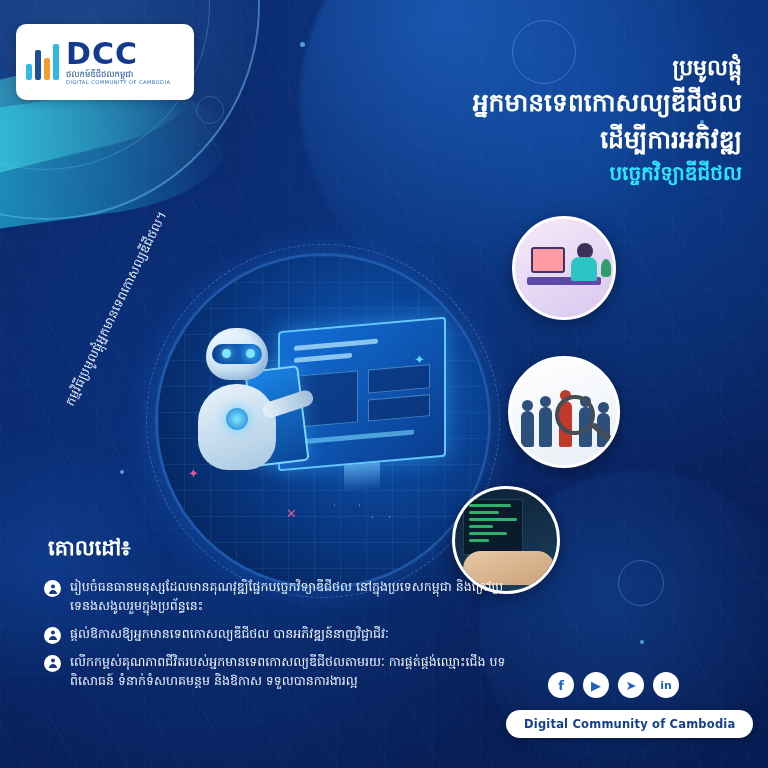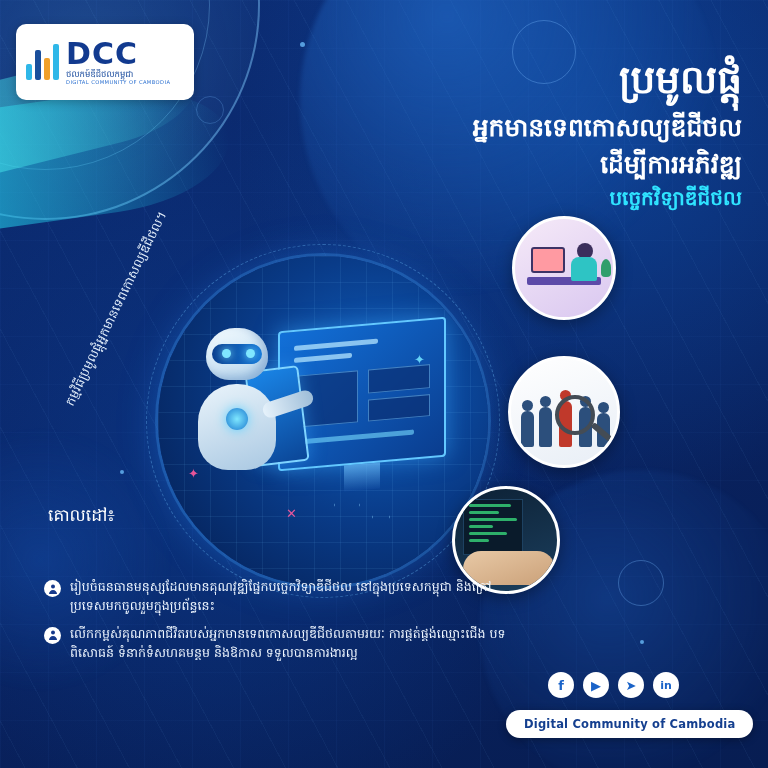--- a/index.html
+++ b/index.html
@@ -97,21 +97,21 @@
   .logo-kh { font-size: 8.5px; color: #17499c; line-height: 1.25; white-space: nowrap; }
   .logo-en { font-size: 5.2px; color: #2a6fd0; letter-spacing: .4px; white-space: nowrap; }
 
   
   .headline {
     position: absolute; right: 26px; top: 52px;
     width: 430px;
     text-align: right;
     color: #ffffff;
   }
-  .headline .l1 { font-size: 39px; font-weight: 700; line-height: 1.45; color: #ffffff; text-align: right; }
+  .headline .l1 { font-size: 22px; font-weight: 700; line-height: 1.45; color: #ffffff; text-align: right; }
   .headline .l2 { font-size: 25px; font-weight: 700; line-height: 1.5; color: #ffffff; }
   .headline .l3 { font-size: 25px; font-weight: 700; line-height: 1.5; color: #ffffff; }
   .headline .l4 { font-size: 20px; font-weight: 800; line-height: 1.45; color: #2fe3ff; }
 
   
   .side-text {
     position: absolute;
     left: -58px; top: 300px;
     width: 350px;
     color: #eaf5ff;
@@ -226,22 +226,22 @@
   .p2-fig.red b { background: #c0392b; }
   .p2-loupe { position: absolute; left: 44px; top: 36px; width: 40px; height: 40px; border-radius: 50%; border: 4px solid #444c55; }
   .p2-handle { position: absolute; left: 78px; top: 72px; width: 30px; height: 6px; background: #444c55; transform: rotate(40deg); border-radius: 3px; }
 
   .p3-code { position: absolute; left: 8px; top: 10px; width: 60px; height: 56px; background: #0a1b2b; border: 1px solid #1d4161; }
   .p3-code i { display: block; height: 3px; margin: 4px 5px; background: #37d67a; opacity: .8; border-radius: 2px; }
   .p3-hand { position: absolute; left: 8px; bottom: 6px; width: 92px; height: 34px; background: linear-gradient(160deg,#e8c9a6,#caa078); border-radius: 18px 18px 6px 6px; }
 
   
   .goals-title {
-    position: absolute; left: 48px; top: 504px;
-    color: #ffffff; font-size: 17px; font-weight: 400;
+    position: absolute; left: 48px; top: 534px;
+    color: #ffffff; font-size: 21px; font-weight: 700;
   }
   .goals-list { position: absolute; left: 44px; top: 578px; width: 470px; }
   .goal-item { display: flex; gap: 9px; margin-bottom: 9px; }
   .goal-bullet {
     flex: 0 0 auto; width: 17px; height: 17px; margin-top: 2px;
     border-radius: 50%; background: #ffffff;
     display: flex; align-items: center; justify-content: center;
   }
   .goal-bullet svg { width: 12px; height: 12px; }
   .goal-text { color: #eef6ff; font-size: 12.6px; line-height: 1.5; }
@@ -382,21 +382,30 @@
   <div class="goals-title">គោលដៅ៖</div>
 
   <div class="goals-list">
     <div class="goal-item">
       <span class="goal-bullet">
         <svg viewBox="0 0 24 24" fill="#16398c">
             <circle cx="12" cy="7" r="4"></circle>
             <path d="M4 22c0-4.4 3.6-8 8-8s8 3.6 8 8z"></path>
           </svg>
       </span>
-      <span class="goal-text">រៀបចំធនធានមនុស្សដែលមានគុណវុឌ្ឍិផ្នែកបច្ចេកវិទ្យាឌីជីថល នៅក្នុងប្រទេសកម្ពុជា និងក្រៅប្រទេសមកចូលរួមក្នុងប្រព័ន្ធនេះ</span>
+      <span class="goal-text">រៀបចំធនធានមនុស្សដែលមានគុណវុឌ្ឍិផ្នែកបច្ចេកវិទ្យាឌីជីថល នៅក្នុងប្រទេសកម្ពុជា និងក្រៅប្រទេនងសងូលរួមក្នុងប្រព័ន្ធនេះ</span>
+    </div>
+    <div class="goal-item">
+      <span class="goal-bullet">
+        <svg viewBox="0 0 24 24" fill="#16398c">
+            <circle cx="12" cy="7" r="4"></circle>
+            <path d="M4 22c0-4.4 3.6-8 8-8s8 3.6 8 8z"></path>
+          </svg>
+      </span>
+      <span class="goal-text">ផ្តល់ឱកាសឱ្យអ្នកមានទេពកោសល្យឌីជីថល បានអភិវឌ្ឍន៍នាញវិជ្ជាជីវៈ</span>
     </div>
     <div class="goal-item">
       <span class="goal-bullet">
         <svg viewBox="0 0 24 24" fill="#16398c">
             <circle cx="12" cy="7" r="4"></circle>
             <path d="M4 22c0-4.4 3.6-8 8-8s8 3.6 8 8z"></path>
           </svg>
       </span>
       <span class="goal-text">លើកកម្ពស់គុណភាពជីវិតរបស់អ្នកមានទេពកោសល្យឌីជីថលតាមរយៈ ការផ្គត់ផ្គង់ឈ្មោះជើង បទពិសោធន៍ ទំនាក់ទំសហគមន្គម និងឱកាស ទទួលបានការងារល្អ</span>
     </div>

